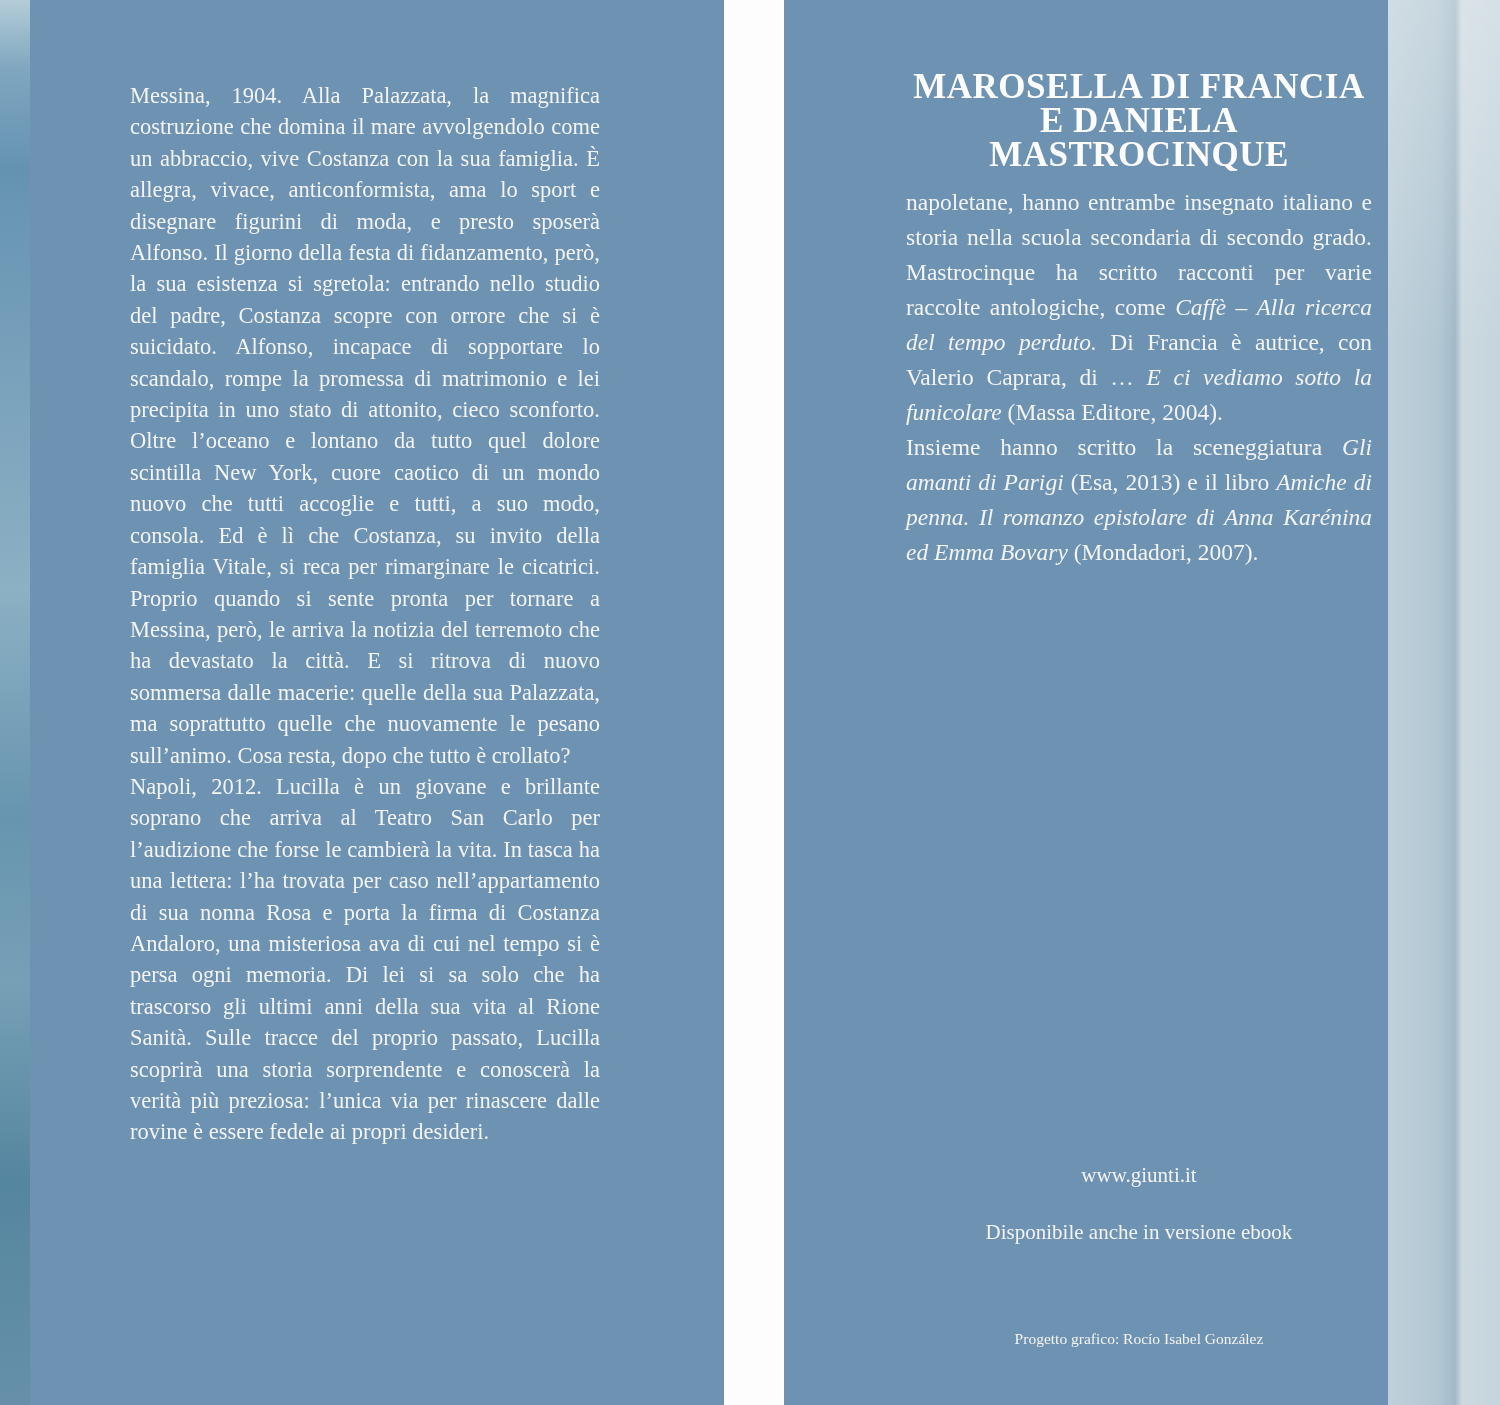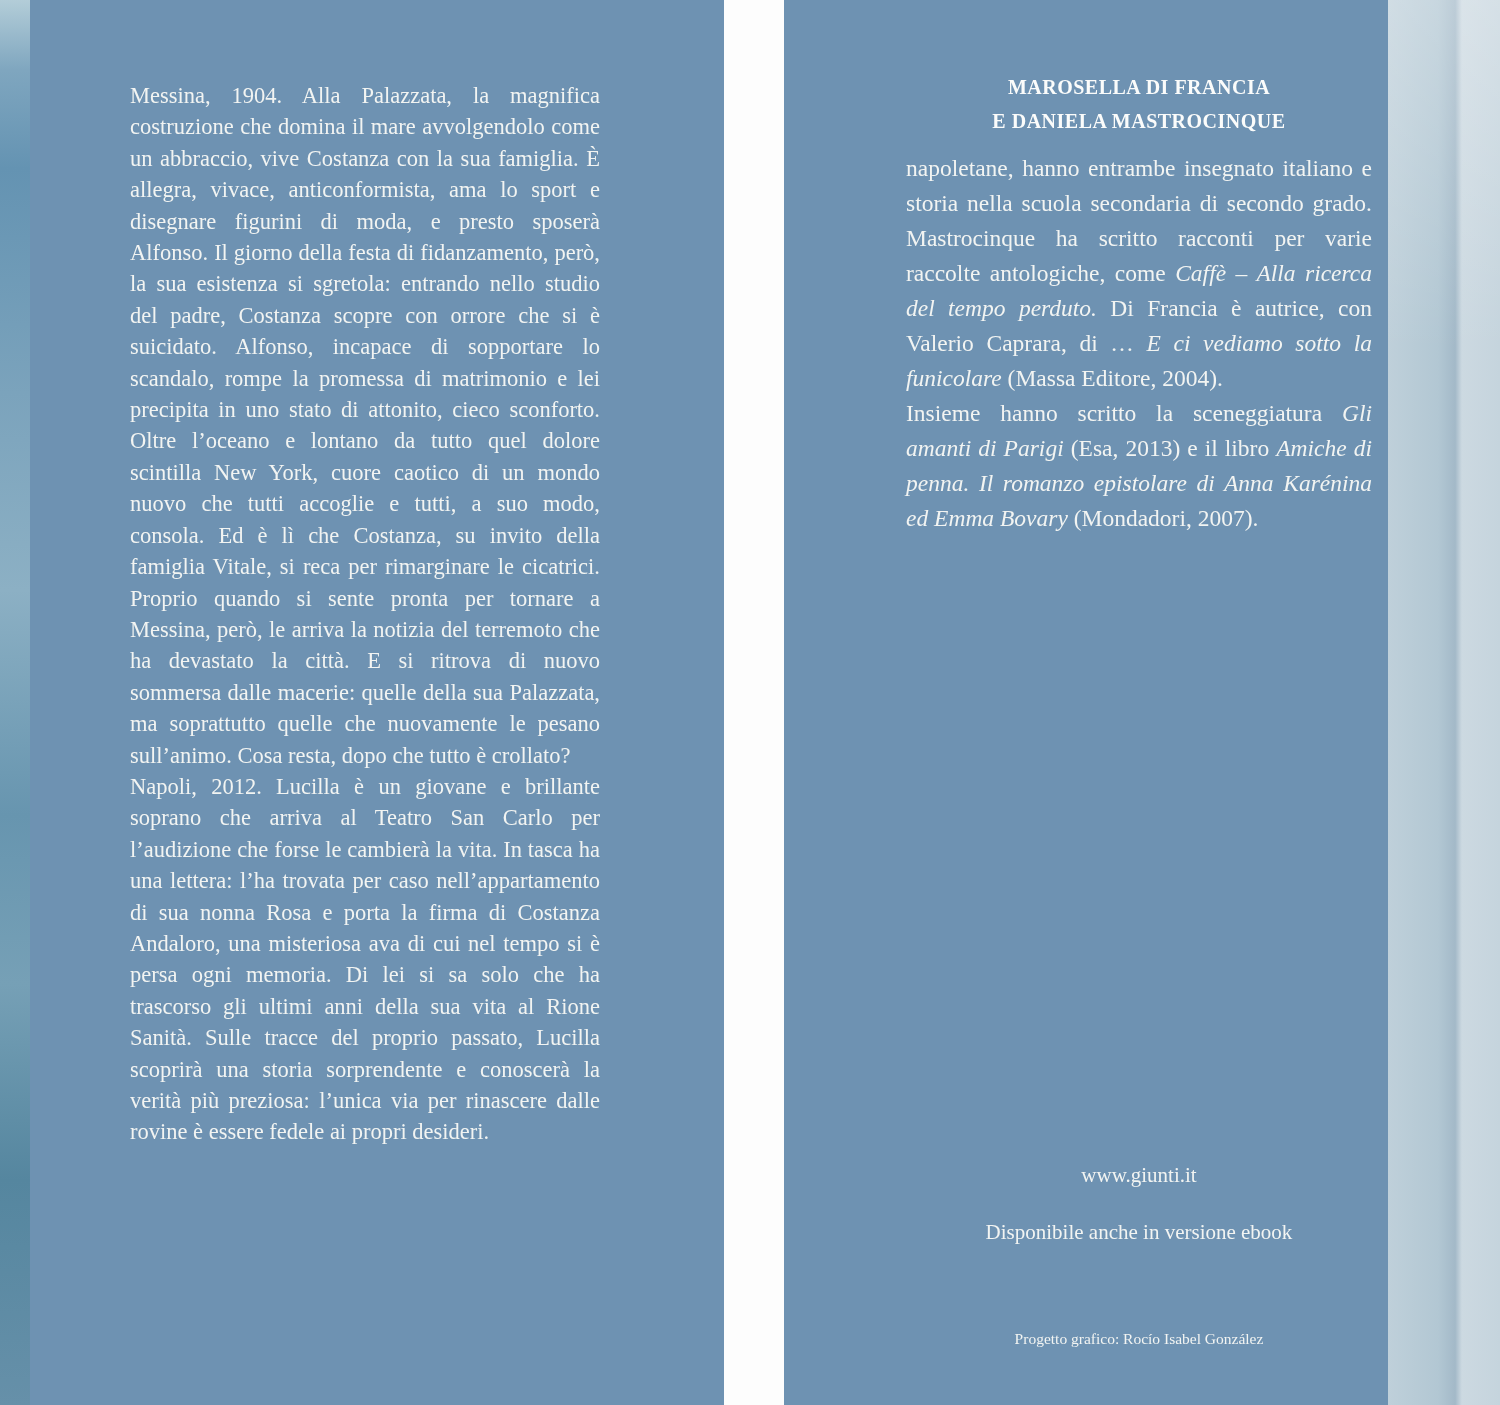--- a/index.html
+++ b/index.html
@@ -69,21 +69,21 @@
     position: absolute;
     left: 122px;
     top: 70px;
     width: 466px;
     color: #f2f4f2;
   }
   .authors-heading {
     margin: 0 0 13px 0;
     text-align: center;
     font-weight: bold;
-    font-size: 20px;
+    font-size: 35px;
     line-height: 34px;
     letter-spacing: 0.5px;
     color: #fbfcfb;
   }
   .bio {
     margin: 0;
     font-size: 23.5px;
     line-height: 35px;
     text-align: justify;
     -webkit-hyphens: auto;

